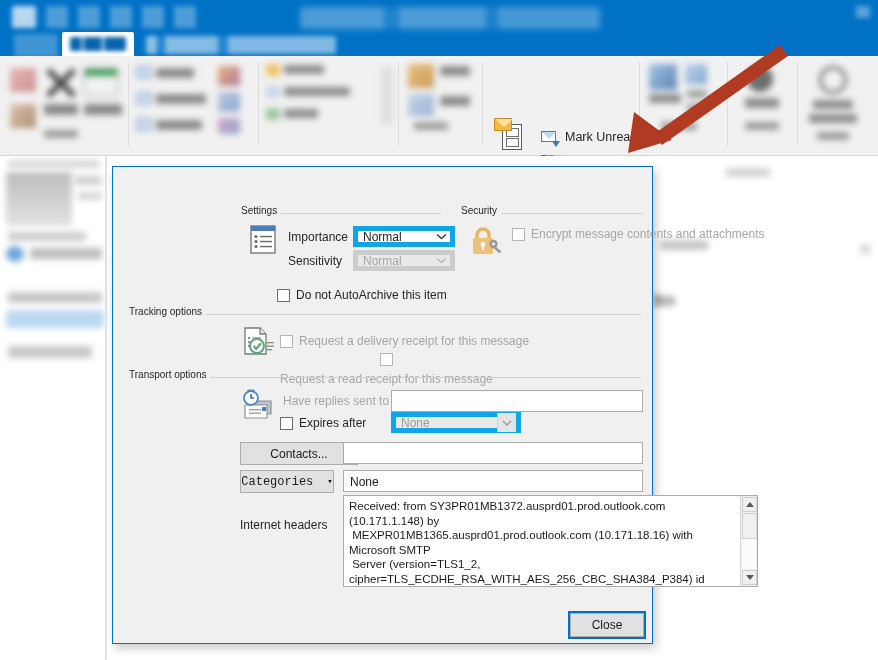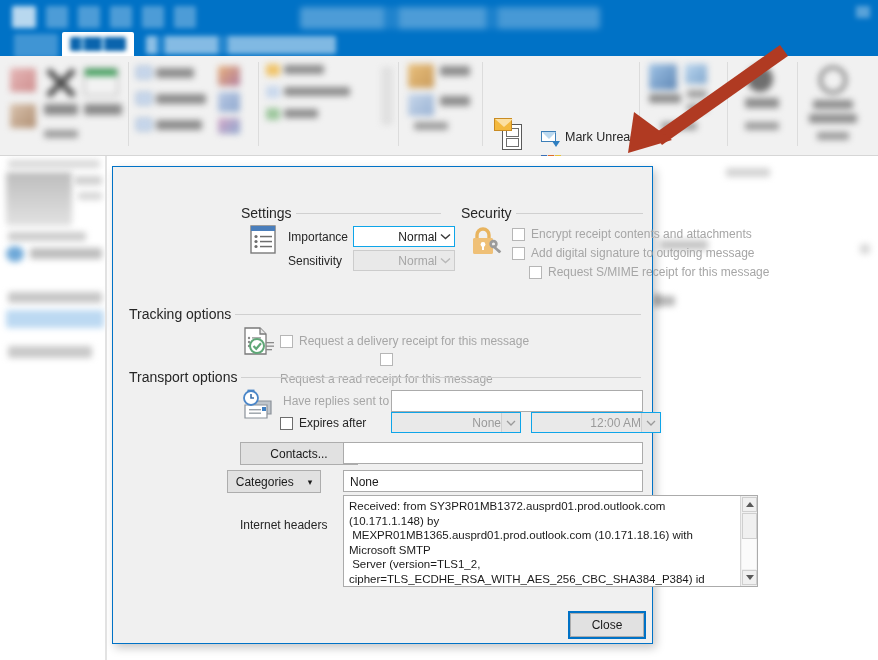--- a/index.html
+++ b/index.html
@@ -145,34 +145,34 @@
     position:absolute; right:4px; top:4px; width:26px; height:26px;
     display:flex; align-items:center; justify-content:center;
     font-size:16px; color:#3a3a3a; cursor:pointer;
     font-family:"Liberation Sans", sans-serif;
   }
   .dlg-body { position:relative; height:443px; background:#f0f0f0; }
 
   
   .gbox { position:absolute; }
   .gbox > .legend {
-    position:absolute; left:0; top:-8px; font-size:14px; color:#262626;
+    position:absolute; left:0; top:-8px; font-size:10px; color:#262626;
     background:#f0f0f0; padding:0 4px 0 2px; white-space:nowrap; z-index:2;
   }
   .gbox > .rule {
     position:absolute; left:0; top:0; height:1px; background:#d0d0d0; width:100%;
   }
 
   .lbl { font-size:12px; color:#262626; }
   .lbl-dim { font-size:12px; color:#a6a6a6; }
 
   
   .combo {
-    position:absolute; height:21px; background:#fff; border:1px solid #0ea5e9;
-    display:flex; align-items:center;text-align:right;
+    position:absolute; height:21px; background:#fff; border:5px solid #0ea5e9;
+    display:flex; align-items:center;
   }
   .combo .val { flex:1; padding-left:5px; font-size:12px; color:#1a1a1a; }
   .combo .btn {
     width:17px; height:19px; display:flex; align-items:center; justify-content:center;
   }
   .combo .btn svg { display:block; }
   .combo.disabled { background:#e9e9e9; border-color:#cccccc; }
   .combo.disabled .val { color:#a6a6a6; }
   .combo.shaded { background:#e9e9e9; }
   .combo.shaded .val { color:#9a9a9a; }
@@ -443,20 +443,24 @@
       <span class="lbl" style="position:absolute; left:175px; top:87px;">Sensitivity</span>
       <div class="combo disabled" style="left:240px; top:83px; width:102px;">
         <span class="val">Normal</span>
         <span class="btn">
           <svg width="11" height="7" viewBox="0 0 11 7">
               <path d="M1 1.5 L5.5 5.5 L10 1.5" fill="none" stroke="#b8b8b8" stroke-width="1.4"></path>
             </svg>
         </span>
       </div>
 
+      <div class="cbx" style="left:164px; top:121px;">
+        <span class="box"></span>
+        <span class="cl">Do not AutoArchive this item</span>
+      </div>
 
       <div class="gbox" style="left:346px; top:46px; width:184px;">
         <div class="rule"></div>
         <div class="legend">Security</div>
       </div>
 
       <div class="icon-abs" style="left:357px; top:58px; width:34px; height:32px;">
         <svg width="34" height="32" viewBox="0 0 34 32">
           <path d="M7 14 V10 a6 6 0 0 1 12 0 V14" fill="none" stroke="#E8B45F" stroke-width="3.4"></path>
           <rect x="3" y="13" width="20" height="16" rx="2" fill="#EFC077" stroke="#D9A košice"></rect>
@@ -465,29 +469,21 @@
           <rect x="12" y="20" width="2" height="5" fill="#fff"></rect>
           <circle cx="23.5" cy="19" r="4.2" fill="#9B9B9B"></circle>
           <circle cx="23.5" cy="19" r="1.6" fill="#EDEDED"></circle>
           <rect x="24" y="20" width="9" height="2.6" transform="rotate(42 24 20)" fill="#9B9B9B"></rect>
           <rect x="29" y="24.5" width="3" height="2.4" transform="rotate(42 29 24.5)" fill="#9B9B9B"></rect>
         </svg>
       </div>
 
       <div class="cbx dim" style="left:399px; top:60px;">
         <span class="box"></span>
-        <span class="cl">Encrypt receipt contents and attachments</span>
-      </div>
-      <div class="cbx dim" style="left:399px; top:79px;">
-        <span class="box"></span>
-        <span class="cl">Add digital signature to outgoing message</span>
-      </div>
-      <div class="cbx dim" style="left:416px; top:98px;">
-        <span class="box"></span>
-        <span class="cl">Request S/MIME receipt for this message</span>
+        <span class="cl">Encrypt message contents and attachments</span>
       </div>
 
       <div class="gbox" style="left:14px; top:147px; width:514px;">
         <div class="rule"></div>
         <div class="legend">Tracking options</div>
       </div>
 
       <div class="icon-abs" style="left:130px; top:160px; width:32px; height:30px;">
         <svg width="32" height="30" viewBox="0 0 32 30">
           <path d="M2 1 H17 L23 7 V27 H2 Z" fill="#ffffff" stroke="#7a7a7a" stroke-width="1.3"></path>
@@ -545,35 +541,27 @@
         <span class="cl">Expires after</span>
       </div>
       <div class="combo shaded split" style="left:278px; top:245px; width:130px;">
         <span class="val">None</span>
         <span class="btn">
           <svg width="10" height="6" viewBox="0 0 10 6">
               <path d="M1 1 L5 5 L9 1" fill="none" stroke="#9a9a9a" stroke-width="1.3"></path>
             </svg>
         </span>
       </div>
-      <div class="combo shaded split" style="left:418px; top:245px; width:130px;">
-        <span class="val">12:00 AM</span>
-        <span class="btn">
-          <svg width="10" height="6" viewBox="0 0 10 6">
-              <path d="M1 1 L5 5 L9 1" fill="none" stroke="#9a9a9a" stroke-width="1.3"></path>
-            </svg>
-        </span>
-      </div>
 
       <div class="pbtn" style="left:127px; top:275px; width:118px;">
         <span>Contacts...</span>
       </div>
       <input class="tin" style="left: 230px; top: 275px; width: 300px;" value="">
 
-      <div class="pbtn" style="left:114px; top:303px; width:94px;">
+      <div class="pbtn" style="left:127px; top:303px; width:94px;font-family:Liberation Mono, monospace;">
         <span>Categories</span>
         <span class="dcar">▾</span>
       </div>
       <input class="tin" style="left: 230px; top: 303px; width: 300px;" value="None">
 
       <span class="lbl" style="position:absolute; left:127px; top:351px;">Internet headers</span>
       <div class="hdrbox" style="left:230px; top:328px;">
         <div class="hdrtext">Received: from SY3PR01MB1372.ausprd01.prod.outlook.com (10.171.1.148) by
  MEXPR01MB1365.ausprd01.prod.outlook.com (10.171.18.16) with Microsoft SMTP
  Server (version=TLS1_2, cipher=TLS_ECDHE_RSA_WITH_AES_256_CBC_SHA384_P384) id

